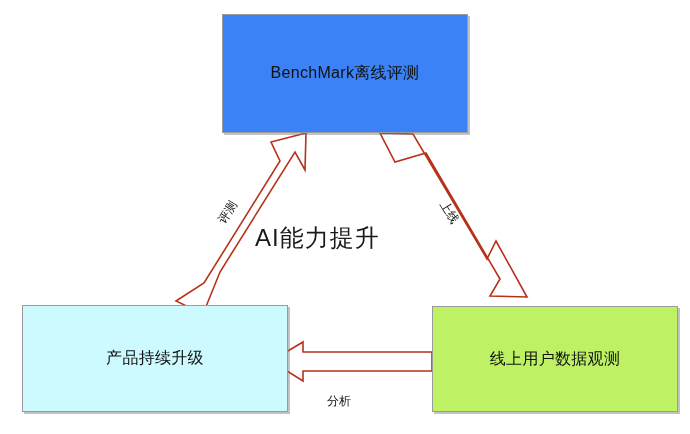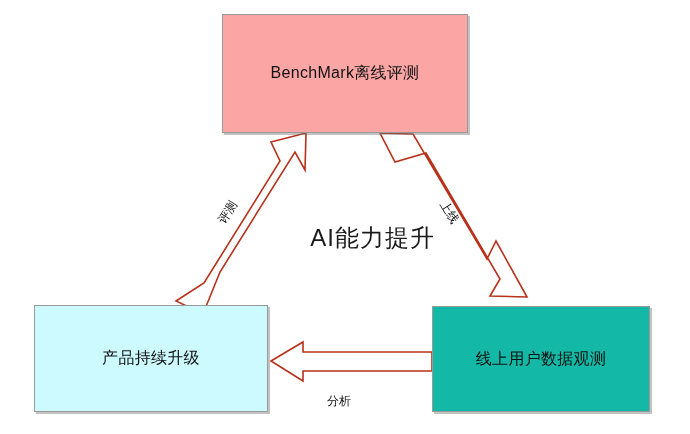--- a/index.html
+++ b/index.html
@@ -35,46 +35,46 @@
     font-size: 16px;
     letter-spacing: 0.3px;
     box-shadow: 2px 2px 0 rgba(120,120,120,0.45);
   }
 
   #node-benchmark {
     left: 222px;
     top: 14px;
     width: 246px;
     height: 119px;
-    background: #fca5a5;
+    background: #3b82f6;
   }
 
   #node-product {
-    left: 34px;
+    left: 22px;
     top: 305px;
-    width: 234px;
+    width: 266px;
     height: 107px;
     background: #ccfaff;
     align-items: center;
   }
 
   #node-online {
     left: 432px;
     top: 306px;
-    width: 218px;
+    width: 246px;
     height: 106px;
-    background: #14b8a6;
+    background: #bef264;
   }
 
   #center-label {
     position: absolute;
     left: 255px;
     top: 222px;
     width: 180px;
-    text-align: right;
+    text-align: left;
     font-size: 24px;
     color: #1a1a1a;
     letter-spacing: 1px;
   }
 
   .edge-label {
     position: absolute;
     font-size: 12px;
     color: #111111;
     white-space: nowrap;

